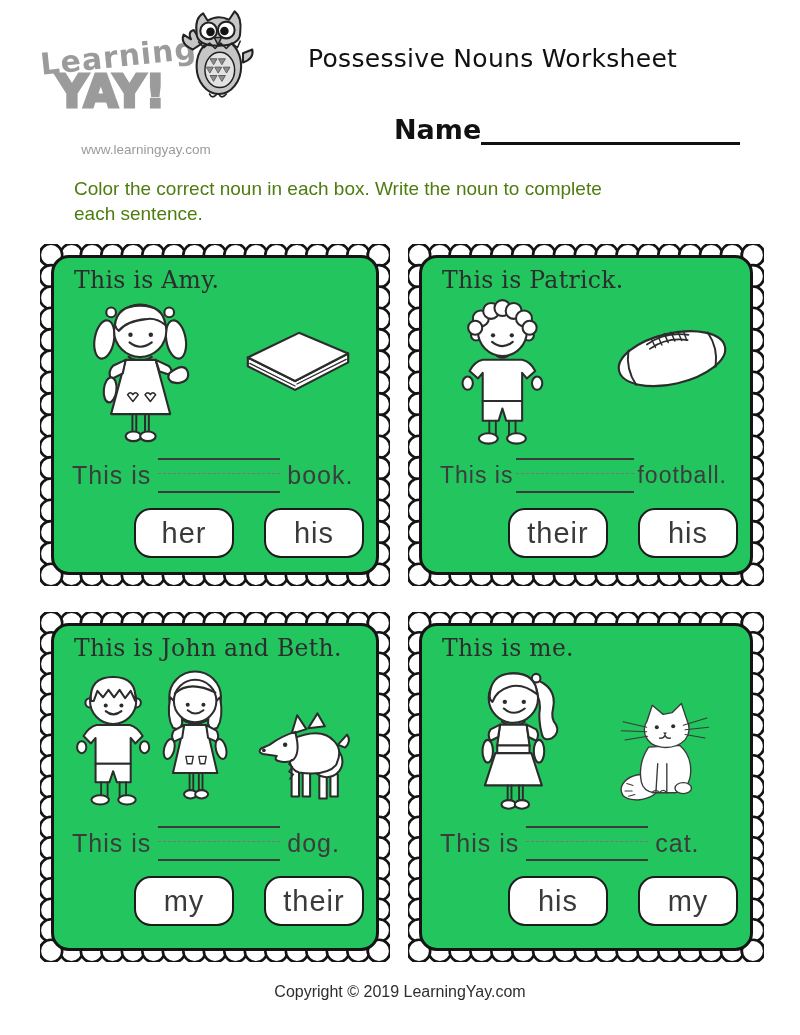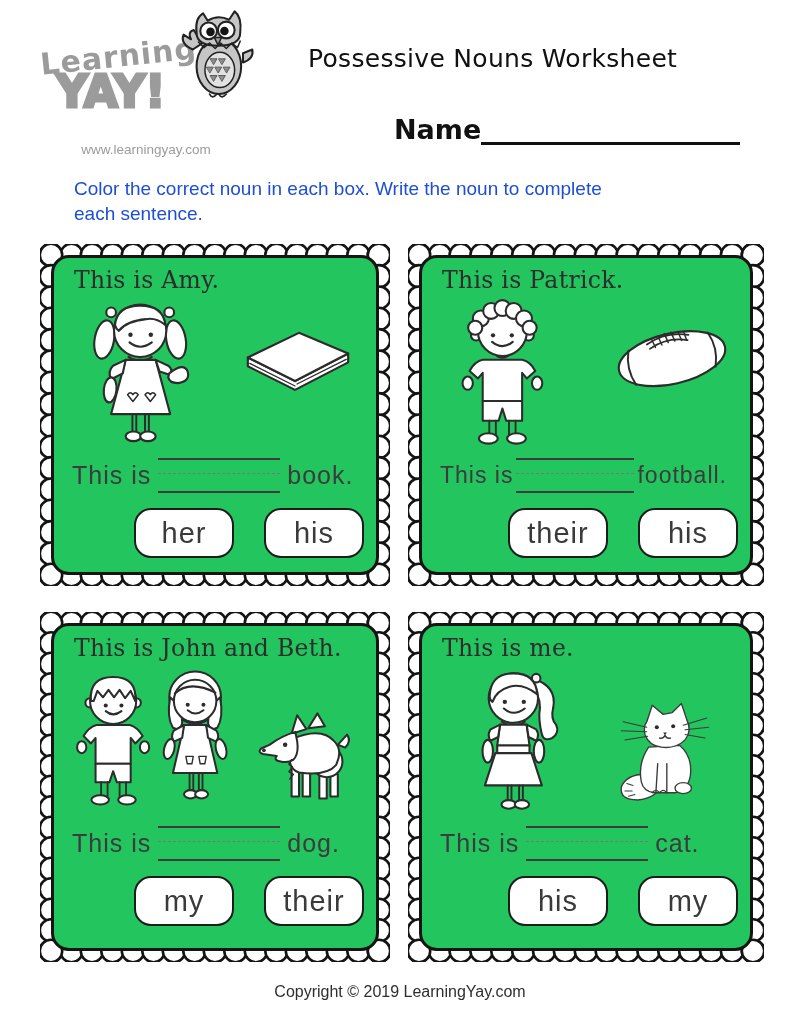--- a/index.html
+++ b/index.html
@@ -16,21 +16,21 @@
   .logo-url{position:absolute;left:0;right:0;top:134px;text-align:center;font-size:13.5px;color:#9b9b9b;}
   .owl{position:absolute;left:138px;top:0;}
 
   .title{position:absolute;left:308px;top:44px;margin:0;font-family:"DejaVu Sans",sans-serif;
        font-weight:normal;font-size:25px;color:#111;letter-spacing:.3px;}
   .name-row{position:absolute;left:385px;top:112px;width:346px;display:flex;align-items:flex-end;margin-left:9px;}
   .name-label{font-family:"DejaVu Sans",sans-serif;font-weight:bold;font-size:27px;line-height:1.1;}
   .name-line{flex:1;border-bottom:3px solid #111;height:30px;}
 
   .instructions{position:absolute;left:74px;top:176px;width:690px;font-size:19px;
-       line-height:1.32;color:#1d4ed8;}
+       line-height:1.32;color:#4d7c0f;}
 
   
   .boxes{position:absolute;left:40px;top:244px;display:grid;
        grid-template-columns:350px 356px;grid-template-rows:342px 350px;
        column-gap:18px;row-gap:26px;}
   .card{position:relative;}
   .scallops{position:absolute;inset:0;width:100%;height:100%;}
   .card-inner{position:absolute;inset:11px;border:3.2px solid #141414;border-radius:18px;
        background:#22c55e;padding:4px 12px 0 12px;}
   .heading{margin:4px 0 0 8px;font-family:"DejaVu Serif",serif;font-weight:normal;

